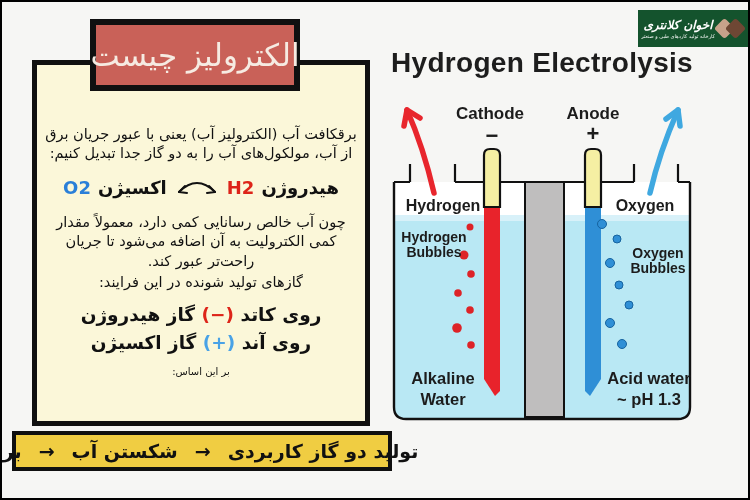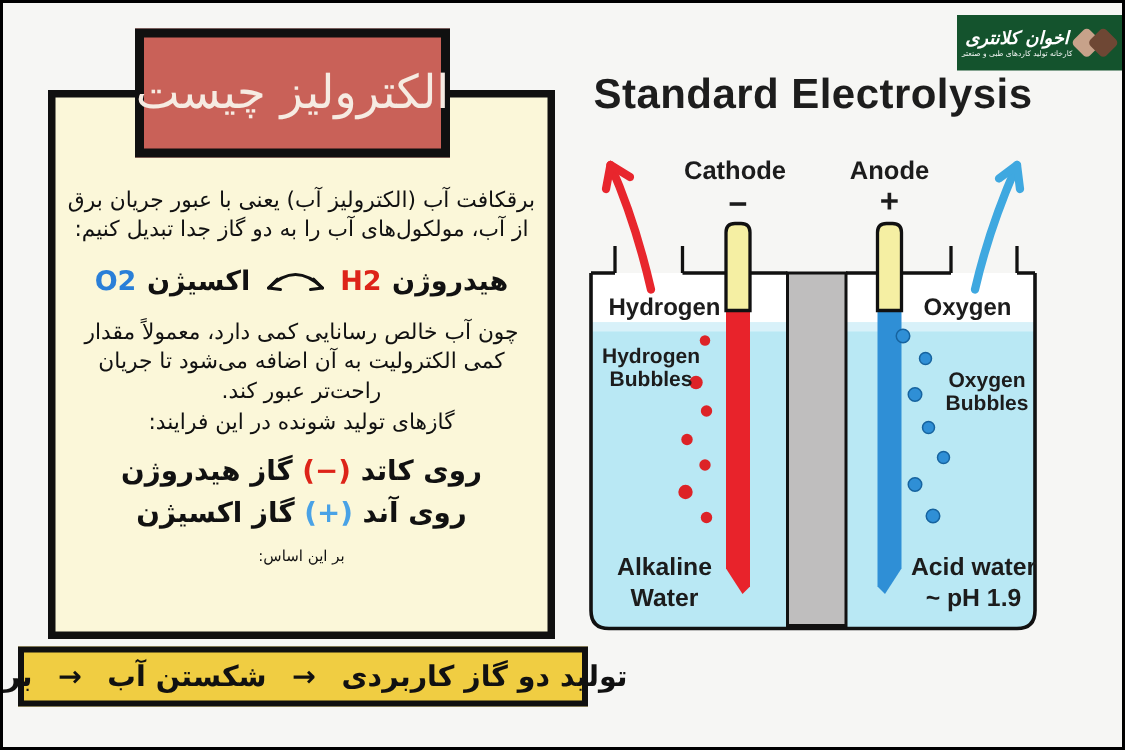--- a/index.html
+++ b/index.html
@@ -8,21 +8,21 @@
     background:#f6f6f4;border:2px solid #000;overflow:hidden;
     font-family:"DejaVu Sans",sans-serif;color:#111;
   }
   
   .main-box{
     position:absolute;left:30px;top:58px;width:338px;height:366px;box-sizing:border-box;
     background:#fbf7d9;border:5px solid #101010;z-index:1;
     direction:rtl;text-align:center;padding:60px 8px 0 8px;
   }
   .title-box{
-    position:absolute;left:88px;top:17px;width:210px;height:86px;box-sizing:border-box;
+    position:absolute;left:88px;top:17px;width:210px;height:72px;box-sizing:border-box;
     background:#c96158;border:6px solid #101010;z-index:2;
     display:flex;align-items:center;justify-content:center;
   }
   .title-box .t{font-size:31px;color:#f6ebe2;direction:rtl;white-space:nowrap;}
   .fa-p{font-weight:normal;font-size:14.5px;line-height:1.34;margin:0;}
   .gas-line{
     margin-top:13px;display:flex;direction:rtl;justify-content:center;align-items:center;
     gap:7px;font-weight:bold;font-size:18px;
   }
   .red-t{color:#dd2419;}
@@ -110,21 +110,21 @@
   </div>
 
   <div class="bottom-bar">
     <span>برق</span>
     <span>→</span>
     <span>شکستن آب</span>
     <span>→</span>
     <span>تولید دو گاز کاربردی</span>
   </div>
 
-  <div class="diagram-title">Standard Electrolysis</div>
+  <div class="diagram-title">Hydrogen Electrolysis</div>
 
   <div class="diagram">
     <svg width="370" height="340" viewBox="0 0 370 340">
 
       <path d="M12,85 H308 V310 Q308,322 296,322 H24 Q12,322 12,310 Z" fill="#ffffff"></path>
 
       <path d="M12,118 H308 V310 Q308,322 296,322 H24 Q12,322 12,310 Z" fill="#b9e8f4"></path>
       <rect x="12" y="118" width="296" height="6" fill="#d8f1f9"></rect>
 
       <rect x="143" y="85" width="39" height="235" fill="#bfbebe" stroke="#111" stroke-width="2"></rect>
@@ -174,21 +174,21 @@
     <div class="dlabel lab-sign" style="left:211px;top:27px;">+</div>
     <div class="dlabel lab-gas" style="left:61px;top:100px;">Hydrogen</div>
     <div class="dlabel lab-gas" style="left:263px;top:100px;">Oxygen</div>
     <div class="dlabel lab-bubbles" style="left:52px;top:133px;">Hydrogen
 Bubbles</div>
     <div class="dlabel lab-bubbles" style="left:276px;top:149px;">Oxygen
 Bubbles</div>
     <div class="dlabel lab-water" style="left:61px;top:271px;">Alkaline
 Water</div>
     <div class="dlabel lab-water" style="left:267px;top:271px;">Acid water
-~ pH 1.9</div>
+~ pH 1.3</div>
   </div>
 
   <div class="logo">
     <div class="logo-text">
       <div class="logo-name">اخوان کلانتری</div>
       <div class="logo-tagline">کارخانه تولید کاردهای طبی و صنعتی</div>
     </div>
     <div class="logo-mark">
       <div class="diamond light"></div>
       <div class="diamond dark"></div>

